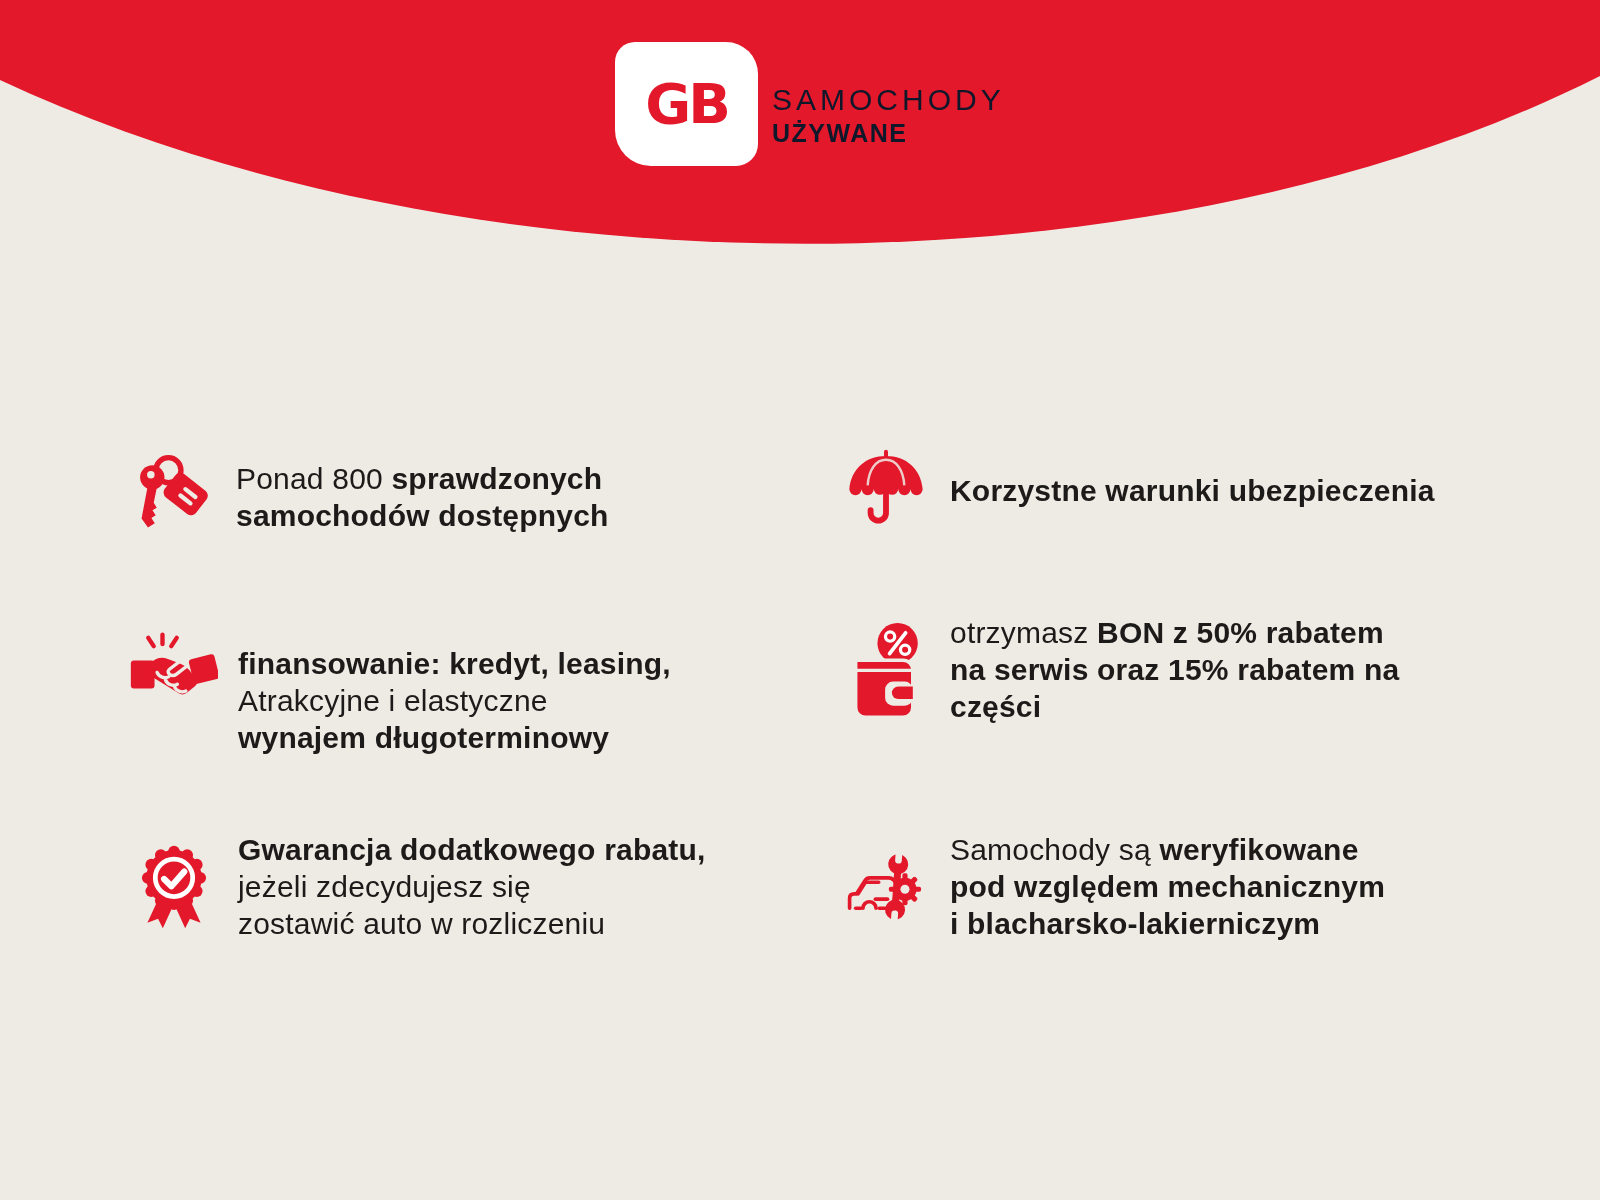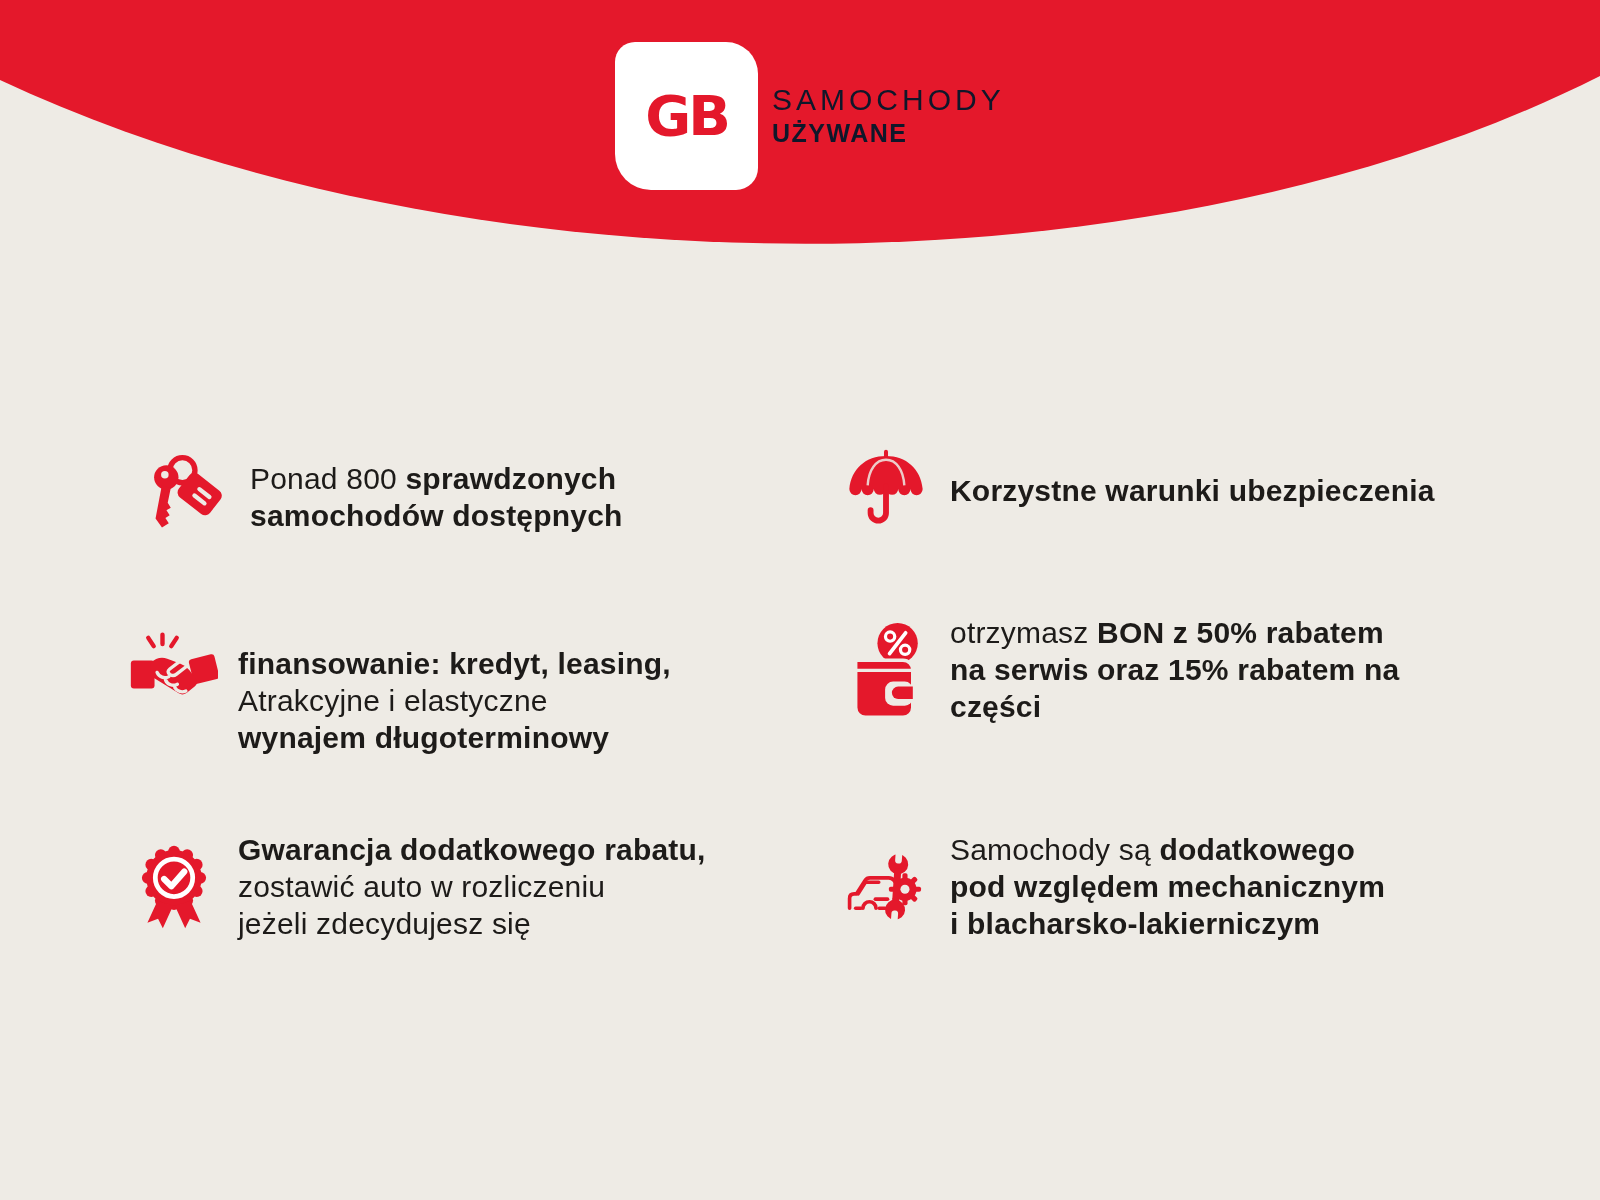--- a/index.html
+++ b/index.html
@@ -8,41 +8,41 @@
     --ink:#1d1b19;
   }
   html,body{margin:0;padding:0;background:var(--bg);}
   .canvas{
     position:relative;width:1600px;height:1200px;overflow:hidden;
     background:var(--bg);
     font-family:"Liberation Sans",sans-serif;color:var(--ink);
   }
   .header-curve{position:absolute;left:0;top:0;display:block;}
   .logo-badge{
-    position:absolute;left:615px;top:42px;width:143px;height:148px;
+    position:absolute;left:615px;top:42px;width:143px;height:124px;
     background:#fff;border-radius:20px 32px 22px 36px;
     display:flex;align-items:center;justify-content:center;
   }
   .logo-gb{
     color:var(--red);font-family:"DejaVu Sans",sans-serif;
     font-size:56px;font-weight:800;letter-spacing:-3px;line-height:1;
   }
   .brand-text{position:absolute;left:772px;top:84px;color:#0f172a;}
   .brand-line1{font-size:30px;font-weight:500;letter-spacing:4px;line-height:1.05;}
   .brand-line2{font-size:25px;font-weight:800;letter-spacing:1.5px;line-height:1.05;margin-top:4px;}
 
   .feature{position:absolute;display:flex;align-items:center;gap:20px;}
   .icon-box{width:88px;min-width:88px;display:flex;justify-content:center;align-items:center;}
   .icon-box.raise{margin-top:-64px;}
   .icon-box.raise-sm{margin-top:-16px;}
   .txt{font-size:30px;line-height:37px;letter-spacing:.2px;}
   .txt .line{white-space:nowrap;}
   .txt b{font-weight:700;}
 
-  .pos-l1{left:142px;top:460px;}
+  .pos-l1{left:128px;top:460px;}
   .pos-l2{left:130px;top:645px;}
   .pos-l3{left:130px;top:831px;}
   .pos-r1{left:842px;top:444px;}
   .pos-r2{left:842px;top:614px;}
   .pos-r3{left:842px;top:831px;}
 </style>
 </head>
 <body>
 
 <div class="canvas">
@@ -123,22 +123,22 @@
           <circle cx="24" cy="19" r="15.2"></circle>
           <path d="M15 31.5 L9.5 43.5 l5.8-2.2 2.6 5.2 5.6-12.3 z"></path>
           <path d="M33 31.5 L38.5 43.5 l-5.8-2.2 -2.6 5.2 -5.6-12.3 z"></path>
         </g>
         <circle cx="24" cy="19" r="10.2" fill="none" stroke="#ffffff" stroke-width="2.6"></circle>
         <path d="M18.6 19.6 l4 4 7-8" fill="none" stroke="#ffffff" stroke-width="3.4" stroke-linecap="round" stroke-linejoin="round"></path>
       </svg>
     </div>
     <div class="txt">
       <div class="line"><b>Gwarancja dodatkowego rabatu,</b></div>
+      <div class="line"><span>jeżeli zdecydujesz się</span></div>
       <div class="line"><span>zostawić auto w rozliczeniu</span></div>
-      <div class="line"><span>jeżeli zdecydujesz się</span></div>
     </div>
   </div>
 
   <div class="feature pos-r1">
     <div class="icon-box">
       <svg width="92" height="92" viewBox="0 0 48 48">
         <rect x="22.9" y="2" width="2.2" height="5" rx="1.1" fill="#e4182b"></rect>
         <path d="M4 23.5 C5 12.5 13 5.5 24 5.5 C35 5.5 43 12.5 44 23.5 a3.33 3.33 0 0 1 -6.66 0 a3.33 3.33 0 0 1 -6.67 0 a3.34 3.34 0 0 1 -6.67 0 a3.34 3.34 0 0 1 -6.67 0 a3.33 3.33 0 0 1 -6.67 0 a3.33 3.33 0 0 1 -6.66 0 z" fill="#e4182b"></path>
         <path d="M14 21.5 C14.5 13 18.5 7.5 24 7.5 C29.5 7.5 33.5 13 34 21.5" fill="none" stroke="#eeebe5" stroke-width="1.3" opacity="0.85"></path>
         <path d="M24 22 V36.5 a4.2 4.2 0 0 1 -8.4 0 V35" fill="none" stroke="#e4182b" stroke-width="3.2" stroke-linecap="round"></path>
@@ -193,19 +193,19 @@
         <g transform="rotate(4 36 25)">
           <circle cx="36" cy="10" r="6.6" fill="#e4182b"></circle>
           <rect x="33.8" y="1.5" width="4.4" height="8" rx="2" fill="#eeebe5"></rect>
           <rect x="33.7" y="13" width="4.6" height="24" fill="#e4182b"></rect>
           <circle cx="36" cy="40" r="6.6" fill="#e4182b"></circle>
           <rect x="33.8" y="40.5" width="4.4" height="8" rx="2" fill="#eeebe5"></rect>
         </g>
       </svg>
     </div>
     <div class="txt">
-      <div class="line"><span>Samochody są </span><b>dodatkowego</b></div>
+      <div class="line"><span>Samochody są </span><b>weryfikowane</b></div>
       <div class="line"><b>pod względem mechanicznym</b></div>
       <div class="line"><b>i blacharsko-lakierniczym</b></div>
     </div>
   </div>
 
 </div>
 
 </body></html>

